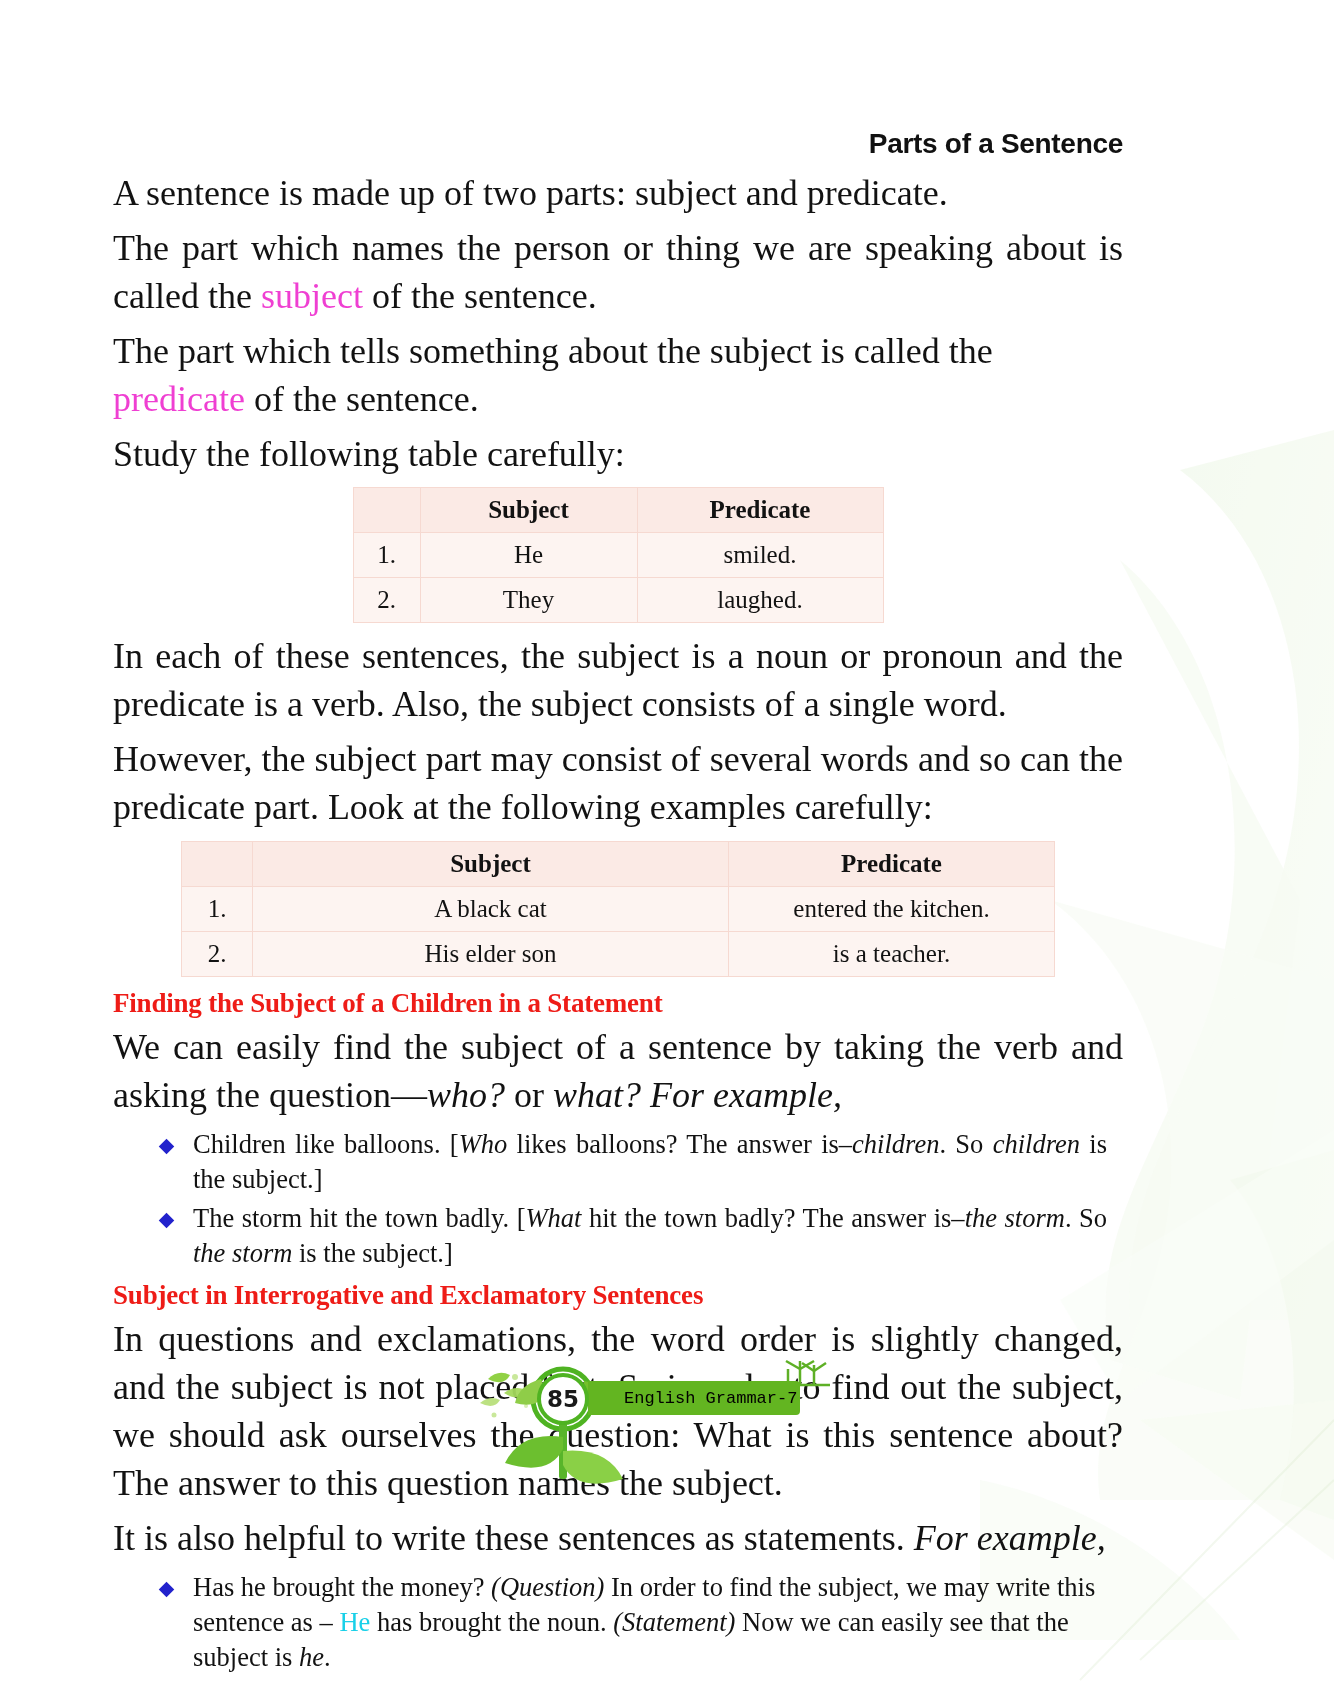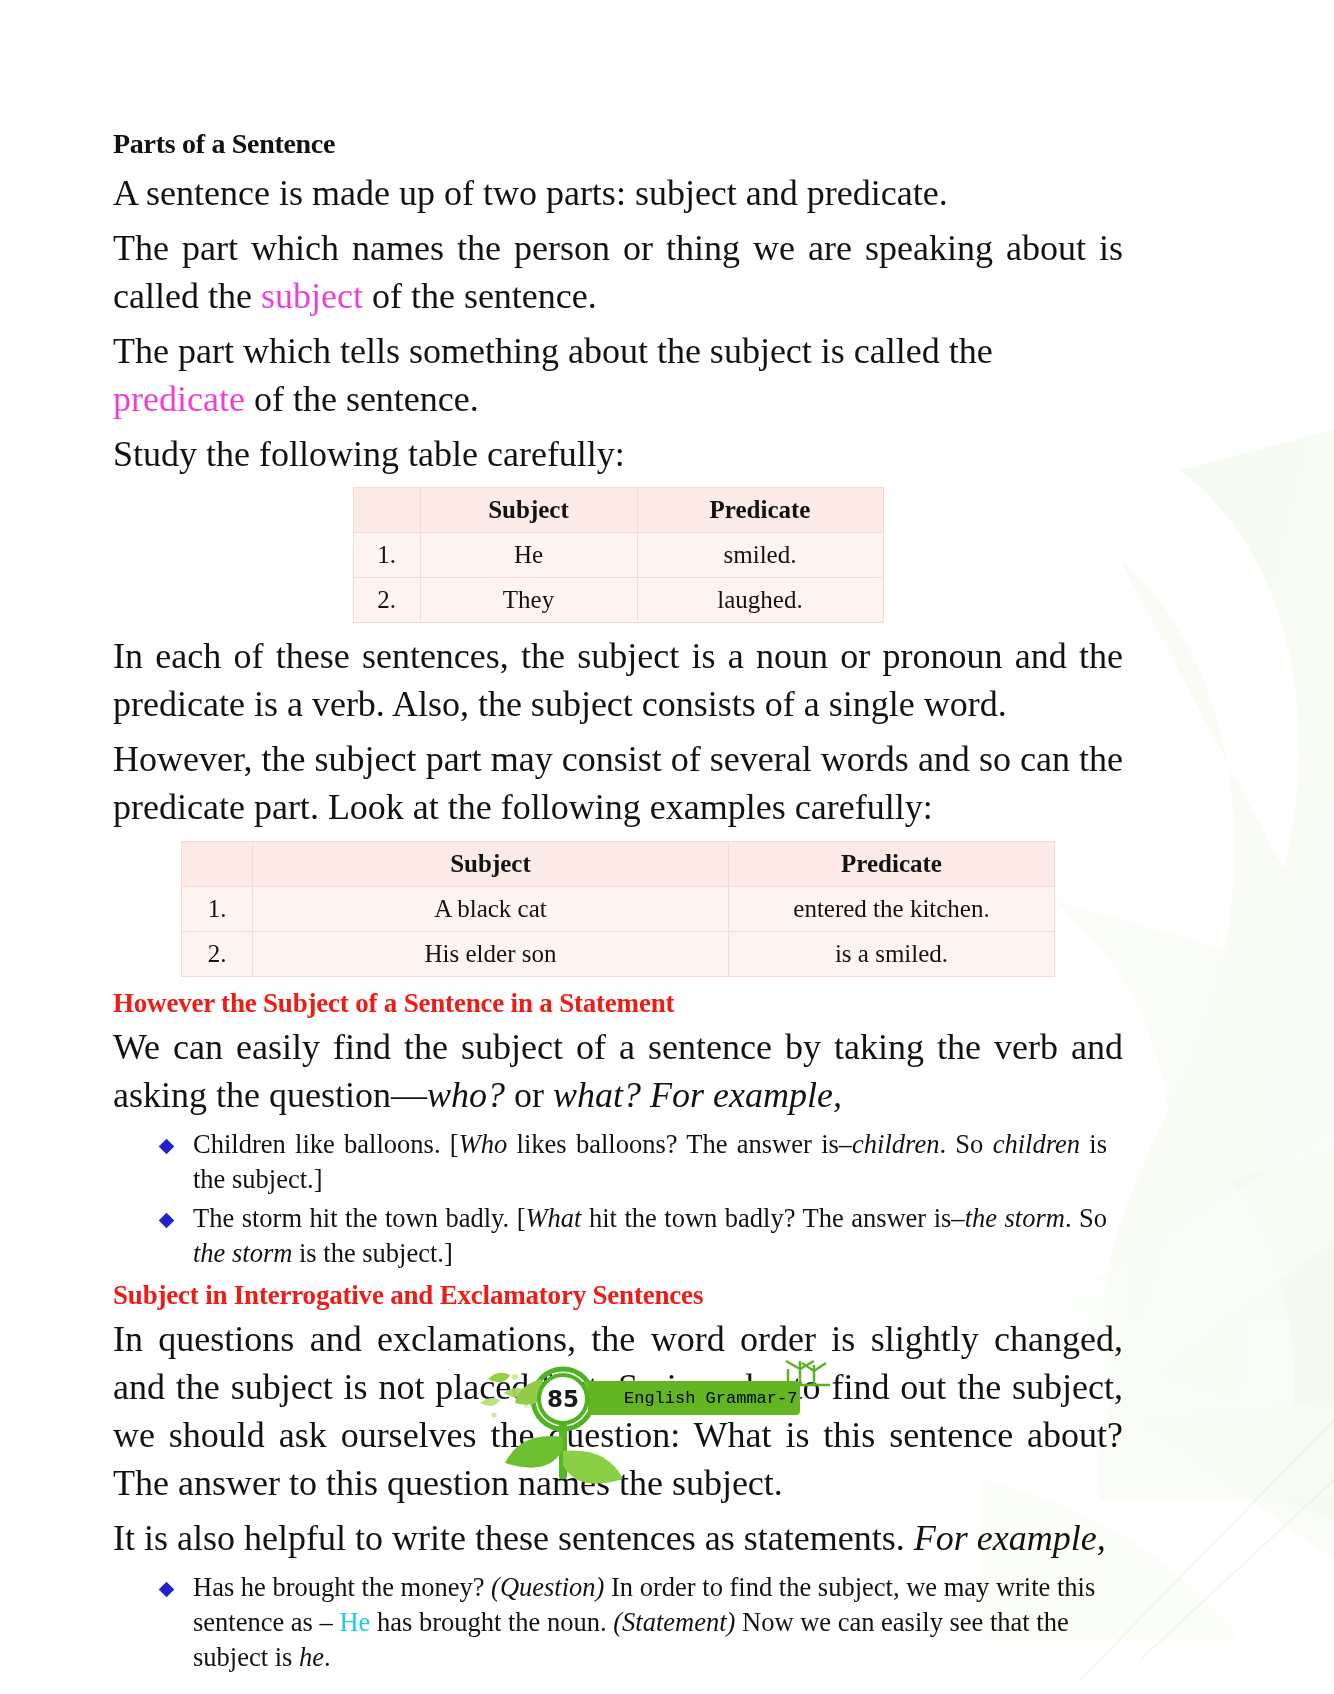--- a/index.html
+++ b/index.html
@@ -28,22 +28,22 @@
   
   .content {
     position: absolute;
     left: 113px;
     top: 128px;
     width: 1010px;
     z-index: 2;
   }
 
   .doc-title {
-    text-align: left;
-    font-family: Liberation Serif, serif;
+    text-align: right;
+    font-family: Liberation Sans, sans-serif;
     font-weight: bold;
     font-size: 28px;
     letter-spacing: -0.3px;
     color: #111111;
     margin: 0 0 10px 0;
     line-height: 1.15;
   }
 
   p.body-text {
     margin: 0 0 7px 0;
@@ -265,27 +265,27 @@
         </thead>
         <tbody>
           <tr>
             <td>1.</td>
             <td>A black cat</td>
             <td>entered the kitchen.</td>
           </tr>
           <tr>
             <td>2.</td>
             <td>His elder son</td>
-            <td>is a smiled.</td>
+            <td>is a teacher.</td>
           </tr>
         </tbody>
       </table>
     </div>
 
-    <h2 class="red-head">However the Subject of a Sentence in a Statement</h2>
+    <h2 class="red-head">Finding the Subject of a Children in a Statement</h2>
 
     <p class="body-text"><span>We can easily find the subject of a sentence by taking the verb and asking the question—</span><i>who?</i><span> or </span><i>what?</i><i> For example,</i></p>
 
     <ul class="bullets">
       <li>
         <span class="diamond"></span>
         <span>Children like balloons. [</span><i>Who</i><span> likes balloons? The answer is–</span><i>children</i><span>. So</span>
         <span class="sub-line"><i>children</i><span> is the  subject.]</span></span>
       </li>
       <li>

